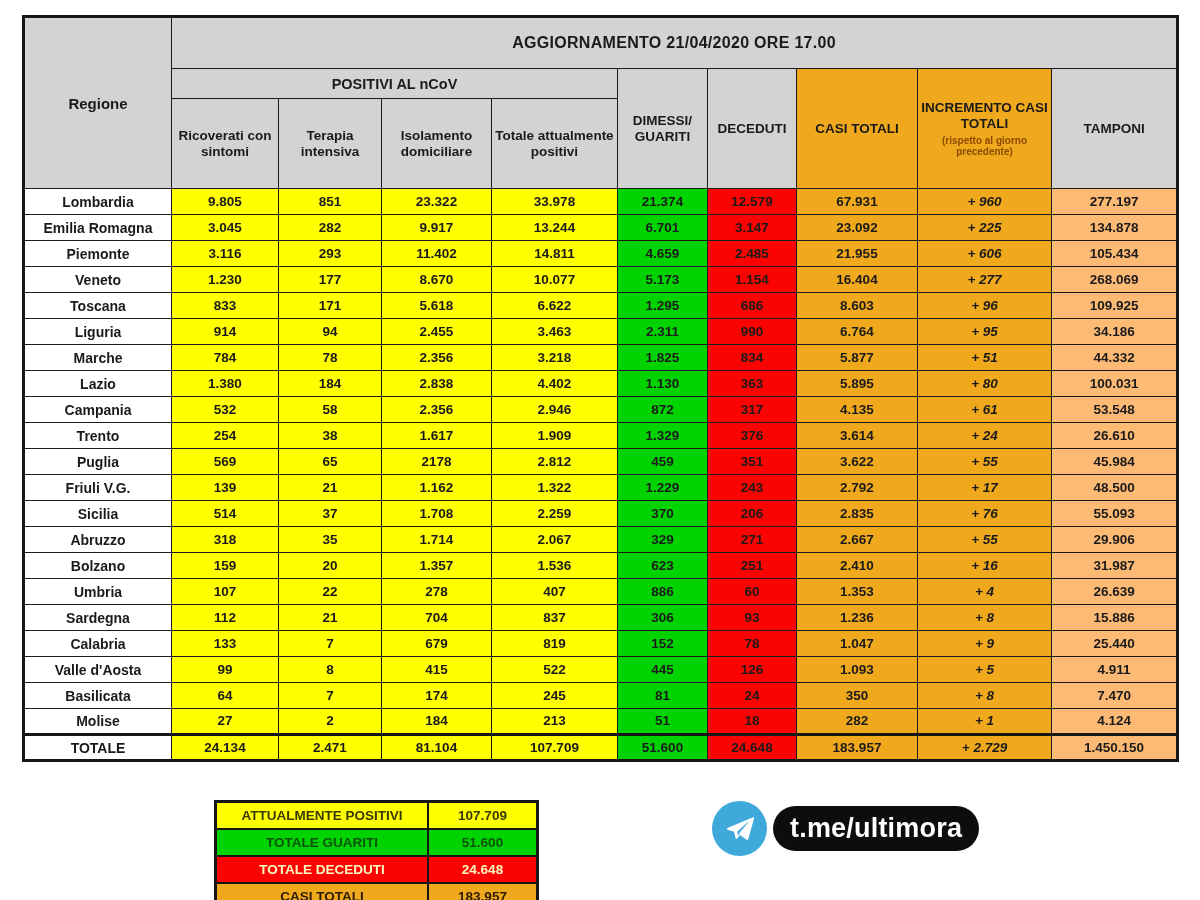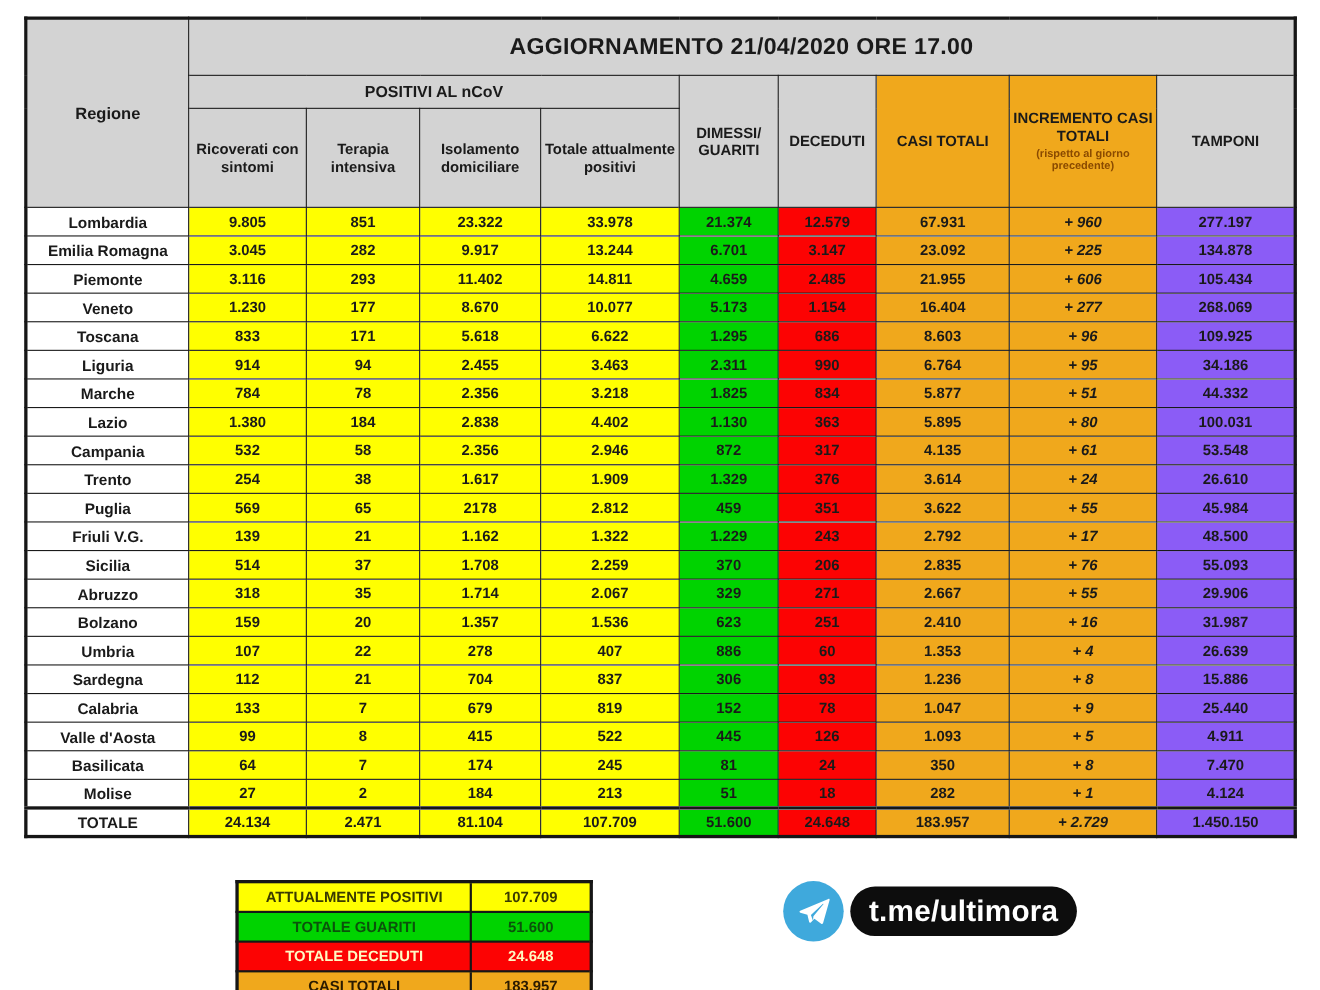--- a/index.html
+++ b/index.html
@@ -15,39 +15,39 @@
   }
   table.main th, table.main td{
     border:1px solid #1a1a1a;font-weight:bold;text-align:center;
     vertical-align:middle;padding:0;overflow:hidden;color:#1a1a1a;
   }
   
   tr.r-title{height:52px;}
   tr.r-group{height:30px;}
   tr.r-sub{height:90px;}
   .h-grey{background:#d3d3d3;}
-  .h-title{font-size:21px;letter-spacing:.3px;border-bottom-width:2px;}
+  .h-title{font-size:16px;letter-spacing:.3px;border-bottom-width:2px;}
   .h-region{background:#d3d3d3;font-size:15px;border-right:2px solid #161616;}
   .h-group{font-size:14.5px;}
   .h-sub{font-size:13.5px;line-height:16px;padding:0 10px;}
   .h-wide{padding:0 16px;}
   .h-orange{background:#f0a81c;color:#3c2500;}
   .h-note{font-size:10px;color:#8a4a00;line-height:11px;margin-top:3px;font-weight:bold;}
   .h-col{font-size:13.5px;line-height:16px;padding:0 6px;}
   
   tbody tr{height:26px;}
   tbody td{font-size:13.5px;line-height:14px;}
   .cell-region{background:#ffffff;font-size:14px;color:#111;border-right:2px solid #161616;}
   .c-y {background:#ffff00;color:#4a4a08;}
   .c-yb{background:#ffff00;color:#181800;}
   .c-g {background:#00d300;color:#0b520b;}
   .c-r {background:#fc0303;color:#8c1010;}
   .c-o {background:#f0a81c;color:#2b1b00;}
   .c-oi{background:#f0a81c;color:#6b4400;font-style:italic;}
-  .c-t {background:#8b5cf6;color:#1c1c1c;}
+  .c-t {background:#fdba74;color:#1c1c1c;}
   tr.total-row td{border-top:3px solid #161616;}
   
   .legend{position:absolute;left:170px;top:800px;padding-left:44px;}
   table.leg{border-collapse:collapse;table-layout:fixed;border:3px solid #161616;}
   table.leg td{
     border:2px solid #161616;font-weight:bold;text-align:center;
     height:25px;font-size:13.5px;padding:0;
   }
   .lg-label{width:210px;}
   .lg-value{width:107px;}

